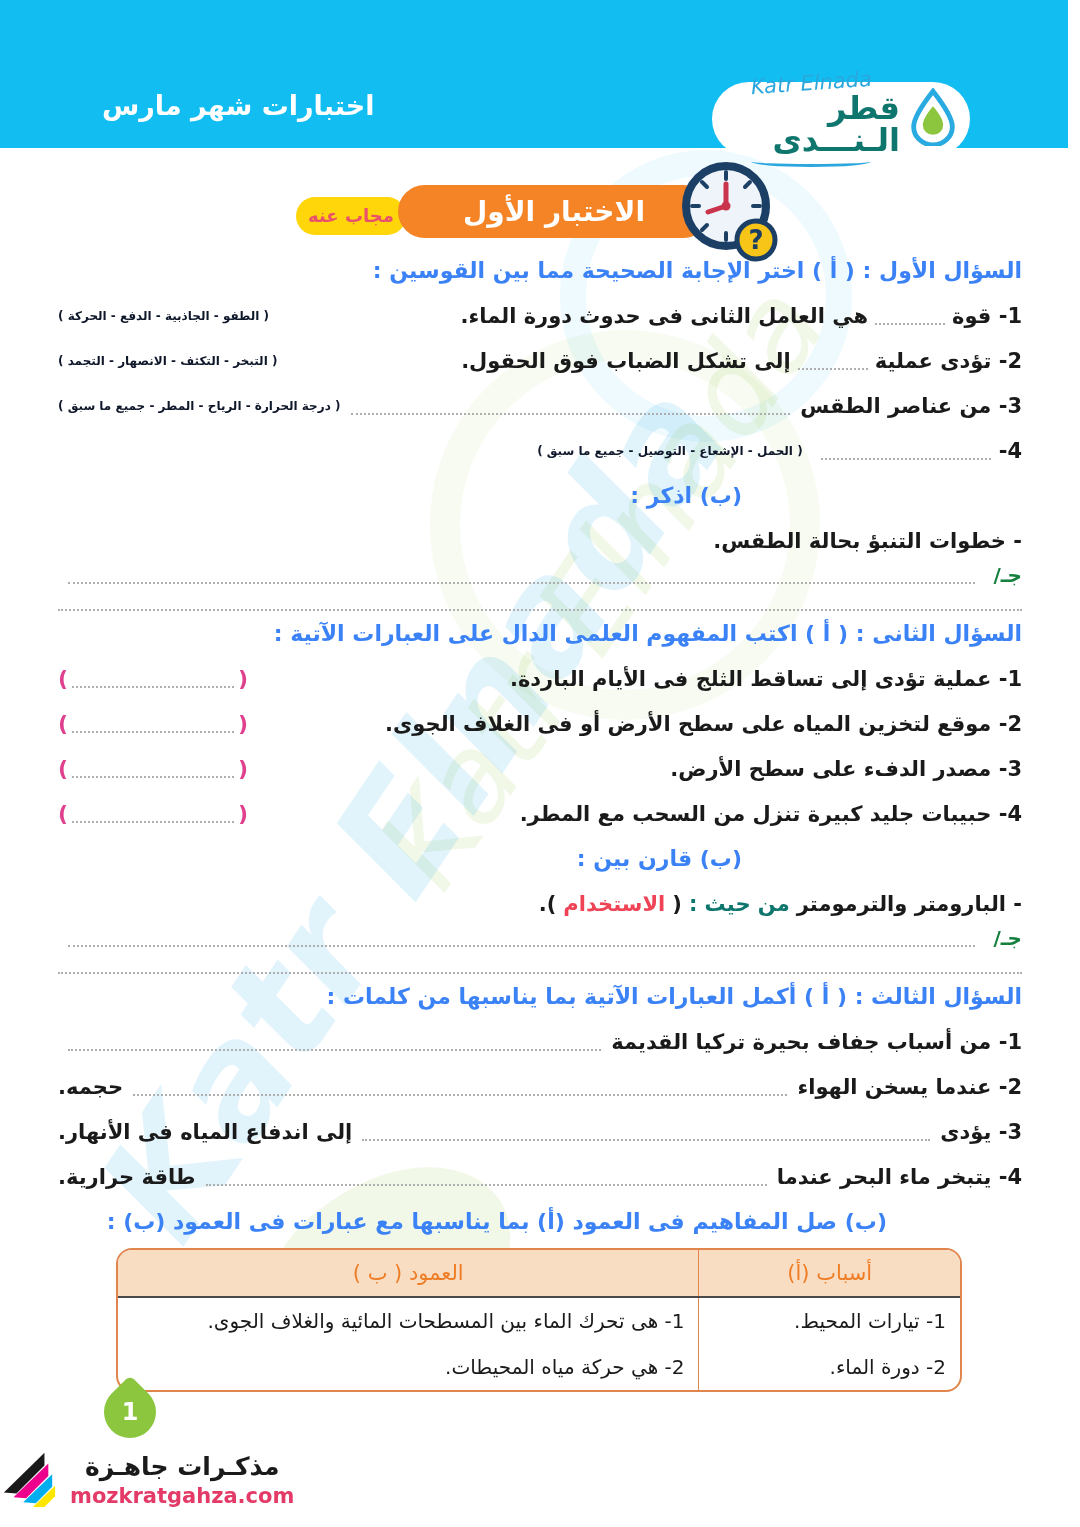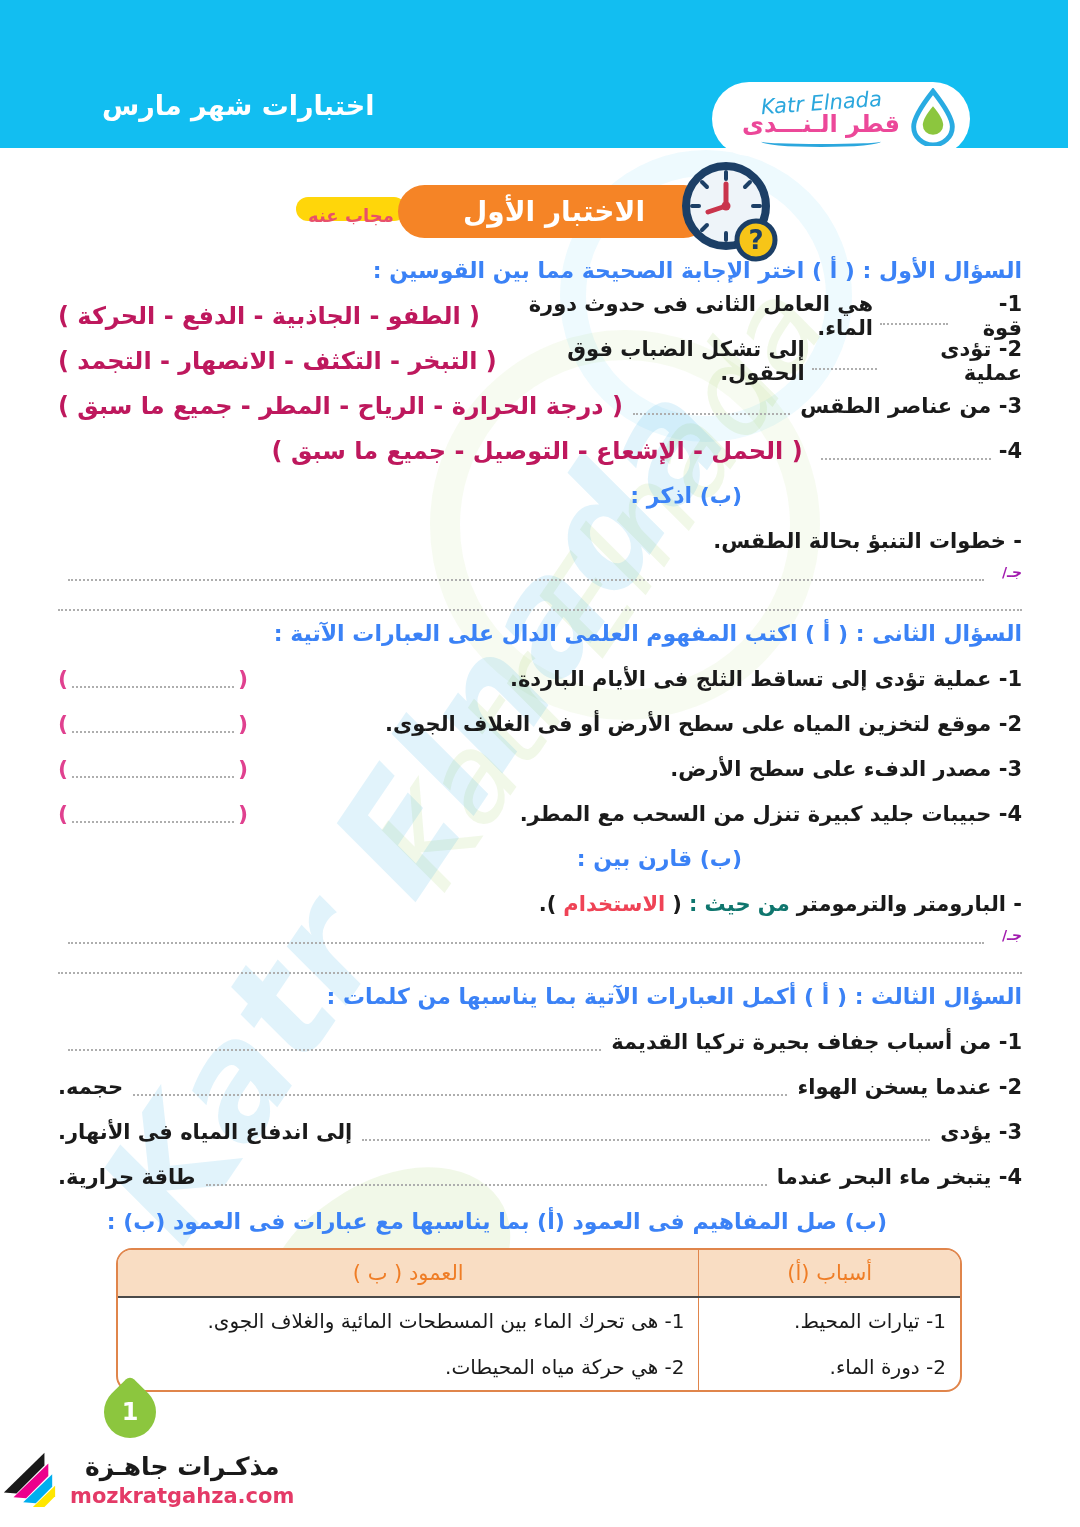--- a/index.html
+++ b/index.html
@@ -20,47 +20,47 @@
   .wm-blob{position:absolute;left:260px;top:1180px;width:260px;height:180px;background:rgba(141,198,63,0.12);
     border-radius:45% 55% 50% 50%;transform:rotate(-35deg);}
 
   
   .topbar{position:absolute;top:0;left:0;right:12px;height:148px;background:#12bef1;z-index:2;}
   .topbar-title{position:absolute;left:102px;top:90px;color:#ffffff;font-size:27px;font-weight:bold;direction:rtl;}
   .logo-pill{position:absolute;right:98px;top:82px;width:258px;height:74px;background:#ffffff;
     border-radius:40px;display:flex;align-items:center;direction:rtl;padding:0 10px;box-sizing:border-box;gap:6px;}
   .logo-texts{display:flex;flex-direction:column;align-items:center;line-height:1;margin-top:2px;}
   .logo-latin{font-style:italic;color:#2ba7dd;font-size:21px;transform:rotate(-4deg);}
-  .logo-arabic{color:#ec4899;font-size:24px;font-weight:bold;margin-top:-2px;}
+  .logo-arabic{color:#0f766e;font-size:32px;font-weight:bold;margin-top:-2px;}
   .logo-swoosh{width:120px;height:8px;border-bottom:3px solid #2ba7dd;border-radius:0 0 60% 60%;}
 
   
-  .badge-yellow{position:absolute;left:296px;top:197px;width:110px;height:24px;background:#ffd60a;
+  .badge-yellow{position:absolute;left:296px;top:197px;width:110px;height:38px;background:#ffd60a;
     border-radius:19px;color:#e8506b;font-size:18px;font-weight:bold;text-align:center;line-height:38px;z-index:2;}
   .pill-orange{position:absolute;left:398px;top:185px;width:312px;height:53px;background:#f58426;
     border-radius:27px;color:#fff;font-size:28px;font-weight:bold;text-align:center;line-height:53px;z-index:3;}
   .clock{position:absolute;left:678px;top:160px;width:104px;height:104px;z-index:4;}
 
   
   .content{position:absolute;top:248px;left:0;right:0;padding:0 58px;direction:rtl;z-index:2;}
   .row{height:45px;display:flex;align-items:center;font-size:21px;font-weight:bold;color:#1a1a1a;}
   .h-row{color:#3b82f6;font-size:22px;}
   .indent{margin-right:280px;}
-  .opts{color:#be185d;white-space:nowrap;font-size:24px;}
+  .opts{color:#0f172a;white-space:nowrap;font-size:12px;}
   .grp{display:flex;align-items:center;gap:7px;min-width:0;}
   .between{justify-content:space-between;}
   .lead{border-bottom:2.5px dotted #aeaeae;height:16px;}
   .lead-s{width:70px;}
   .lead-m{width:170px;margin:0 8px;}
   .lead-f{flex:1 1 auto;min-width:24px;margin:0 10px;}
   .paren-blank{display:flex;align-items:center;color:#e0418f;font-size:22px;gap:4px;width:190px;flex:0 0 auto;}
   .paren-blank .lead{flex:1;}
   .ans-row{height:48px;display:flex;flex-direction:column;justify-content:center;gap:13px;}
   .ans-line1{display:flex;align-items:center;gap:8px;}
-  .ans-prefix{color:#a21caf;font-size:14px;font-weight:bold;}
+  .ans-prefix{color:#15803d;font-size:20px;font-weight:bold;}
   .pink{color:#0f766e;}
   .redword{color:#ef4356;}
 
   
   .match-wrap{width:842px;margin:4px 60px 0 0;border:2.5px solid #e0854b;border-radius:16px;overflow:hidden;background:#fff;}
   .match-wrap table{width:100%;border-collapse:collapse;direction:rtl;}
   .match-wrap th{background:#f9ddc3;color:#ef7d26;font-size:21px;font-weight:normal;height:44px;
     border-bottom:2.5px solid #4a4a4a;text-align:center;}
   .match-wrap td{font-size:20px;font-weight:normal;color:#1a1a1a;height:42px;padding:2px 14px;text-align:right;}
   .col-a{width:31%;border-left:1.5px solid #e0854b;}

